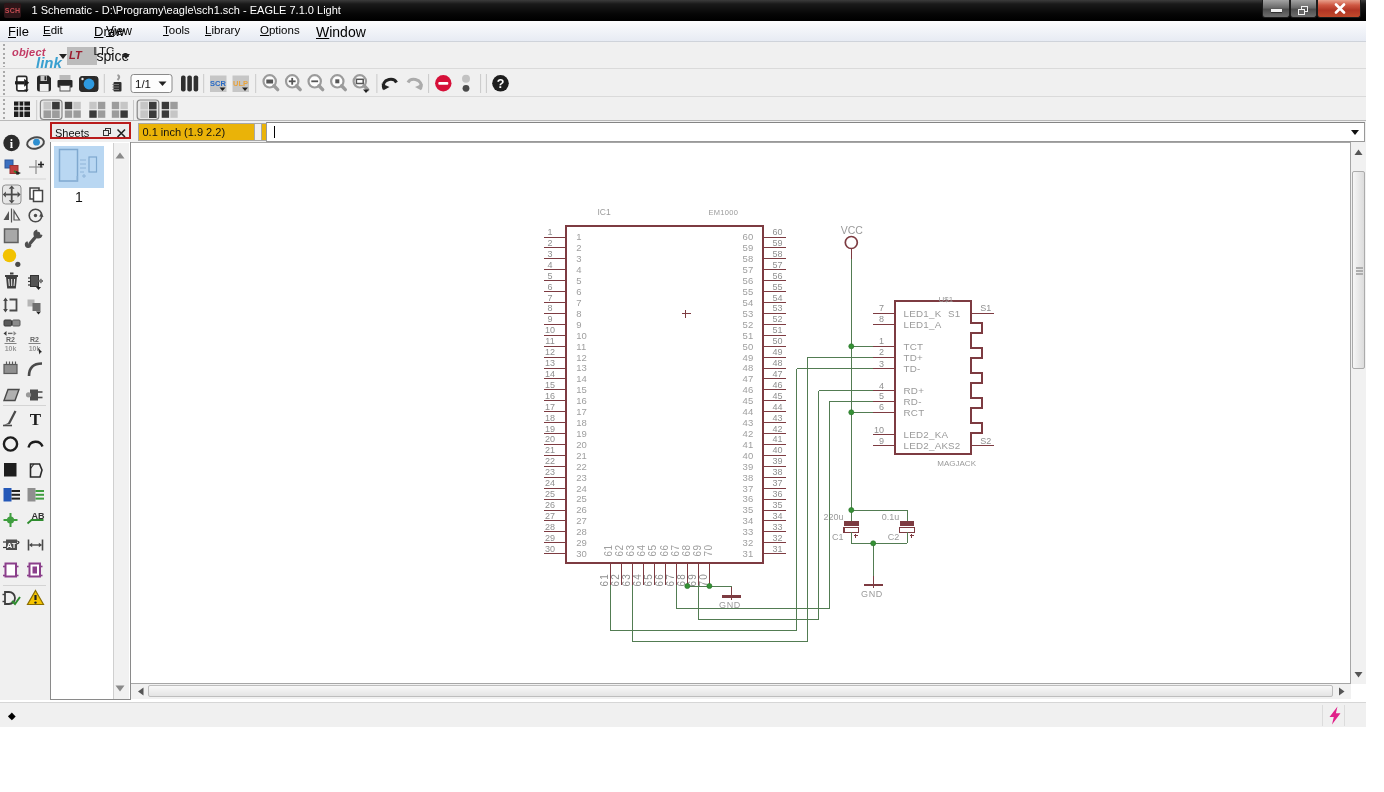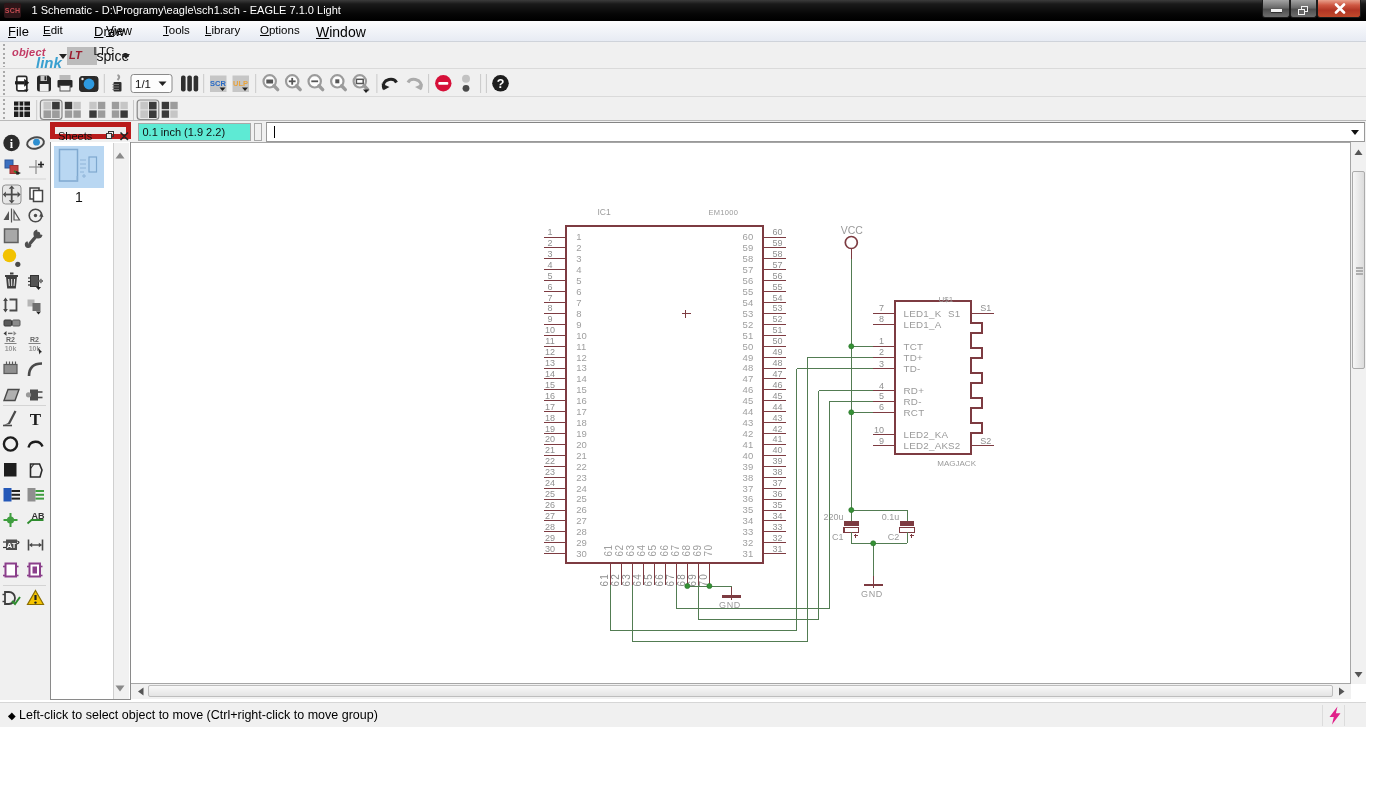--- a/index.html
+++ b/index.html
@@ -139,29 +139,29 @@
     <rect x="140.4" y="101.8" width="7.6" height="7.6" fill="#c6c6c6"></rect>
     <rect x="149" y="101.8" width="7.6" height="7.6" fill="#3a3a3a"></rect>
     <rect x="140.4" y="110.4" width="7.6" height="7.6" fill="#c6c6c6"></rect>
     <rect x="149" y="110.4" width="7.6" height="7.6" fill="#3a3a3a"></rect>
     <rect x="161.7" y="101.8" width="7.4" height="7.4" fill="#3a3a3a"></rect>
     <rect x="170.3" y="101.8" width="7.4" height="7.4" fill="#9c9c9c"></rect>
     <rect x="161.7" y="110.4" width="7.4" height="7.4" fill="#3a3a3a"></rect>
     <rect x="170.3" y="110.4" width="7.4" height="7.4" fill="#c6c6c6"></rect>
   </svg>
 <div class="abs" style="left:0;top:121px;width:1366px;height:22px;background:#f0f0f0"></div>
-<div class="abs" style="left:50px;top:122px;width:80.5px;height:17px;background:#ececec;border:5px solid #b91c1c;font-size:11px;color:#111">
+<div class="abs" style="left:50px;top:122px;width:80.5px;height:17px;background:#ececec;border:2px solid #b91c1c;font-size:11px;color:#111">
     <span class="abs" style="left:3px;top:3px">Sheets</span>
     <div class="abs" style="left:53px;top:4px;width:6px;height:6px;border:1px solid #333"></div>
     <div class="abs" style="left:51px;top:6px;width:6px;height:6px;border:1px solid #333;background:#ececec"></div>
     <svg class="abs" style="left:64px;top:4px" width="11" height="11">
       <path d="M1.5,1.5 L9,9 M9,1.5 L1.5,9" stroke="#222" stroke-width="1.6"></path>
     </svg>
   </div>
-<div class="abs" style="left:138px;top:122.5px;width:113px;height:18.5px;background:#5eead4;border:1px solid #a8a8a8;font-size:11px;color:#111">
+<div class="abs" style="left:138px;top:122.5px;width:135px;height:18.5px;background:#eab308;border:1px solid #a8a8a8;font-size:11px;color:#111">
     <span class="abs" style="left:3.5px;top:2.5px;white-space:pre">0.1 inch (1.9 2.2)</span>
   </div>
 <div class="abs" style="left:253.5px;top:122.5px;width:8.5px;height:18.5px;background:#f0f0f0;border:1px solid #a8a8a8"></div>
 <div class="abs" style="left:265.5px;top:122px;width:1099.5px;height:19.5px;background:#fff;border:1px solid #999;border-top-color:#848484">
     <div class="abs" style="left:7px;top:3px;width:1px;height:12px;background:#000"></div>
     <div class="abs" style="right:5px;top:7px;width:0;height:0;border-left:4.5px solid transparent;border-right:4.5px solid transparent;border-top:5px solid #111"></div>
   </div>
 <div class="abs" style="left:0;top:143px;width:49.5px;height:557px;background:#f0f0f0"></div>
 <svg class="abs" style="left:0;top:0" width="50" height="700" viewBox="0 0 50 700">
     <circle cx="11.5" cy="143" r="8.2" fill="#2b2b2b" stroke="none" stroke-width="1"></circle>
@@ -325,21 +325,20 @@
     <svg class="abs" style="left:6px;top:3px" width="7" height="9">
       <path d="M6.5,0.5 l-5.5,4 5.5,4 z" fill="#555"></path>
     </svg>
     <div class="abs" style="left:17px;top:1px;width:1185px;height:12px;background:linear-gradient(180deg,#f8f8f8,#e4e4e4);border:1px solid #bdbdbd;border-radius:2px"></div>
     <svg class="abs" style="right:6px;top:3px" width="7" height="9">
       <path d="M1,0.5 l5.5,4 -5.5,4 z" fill="#555"></path>
     </svg>
   </div>
 <div class="abs" style="left:0;top:701.5px;width:1366px;height:25.5px;background:#f0f0f0;border-top:1px solid #d6d6d6">
     <span class="abs" style="left:8px;top:7px;font-size:10px;color:#000">◆</span>
-    <span class="abs" style="left:19px;top:5px;font-size:12.5px;color:#000">Left-click to select object to move (Ctrl+right-click to move group)</span>
     <div class="abs" style="left:1322px;top:2px;width:1px;height:21px;background:#dcdcdc"></div>
     <div class="abs" style="left:1344px;top:2px;width:1px;height:21px;background:#dcdcdc"></div>
     <svg class="abs" style="left:1327px;top:3.5px" width="16" height="19" viewBox="0 0 16 19">
       <path d="M10.5,0.5 L2.5,11 L6.8,11 L5,18.5 L13.5,7.2 L8.9,7.2 Z" fill="#e0218a"></path>
     </svg>
   </div>
 <svg class="abs" style="left:0;top:0;pointer-events:none" shape-rendering="crispEdges" width="1384" height="792" viewBox="0 0 1384 792">
     <rect x="565.5" y="225.5" width="197.5" height="337.8" fill="none" stroke="#7d3b41" stroke-width="2"></rect>
     <line x1="543.5" y1="237" x2="565.5" y2="237" stroke="#7d3b41" stroke-width="1" stroke-linecap="butt"></line>
     <text x="550" y="235" font-family="&quot;Liberation Sans&quot;,sans-serif" font-size="9" fill="#8f8f8f" text-anchor="middle">1</text>

